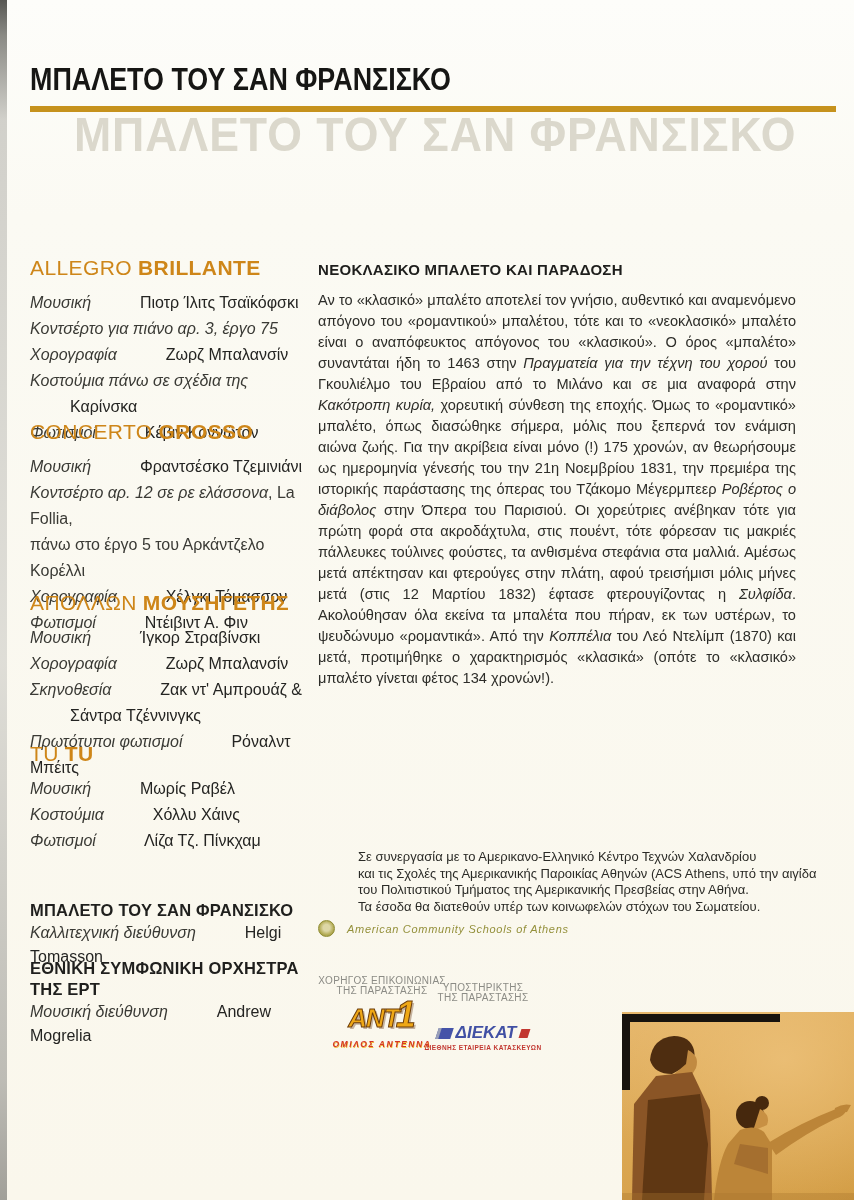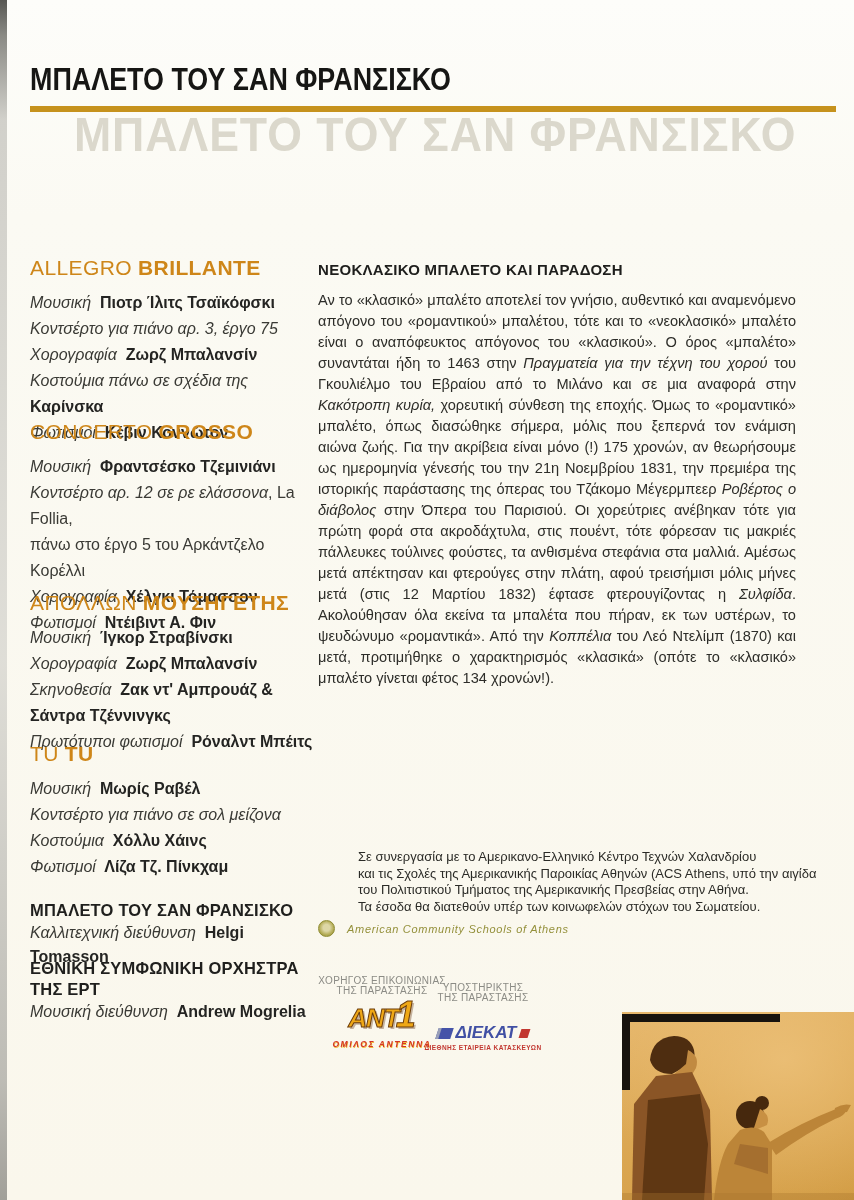--- a/index.html
+++ b/index.html
@@ -19,21 +19,21 @@
   .ghost-title{position:absolute;left:74px;top:111px;font-size:48px;font-weight:700;
     color:#DBD8CC;white-space:nowrap;transform:scaleX(.93);transform-origin:left top;line-height:1.0;letter-spacing:1px;}
   
   .prog{position:absolute;left:30px;width:290px;}
   .sec-0{top:256px}.sec-1{top:420px}.sec-2{top:591px}.sec-3{top:742px}
   .prog-title{font-size:21px;letter-spacing:.4px;color:#CE8619;margin-bottom:10px;white-space:nowrap;}
   .prog-title .tr{font-weight:400;text-align:right;}
   .prog-title .tb{font-weight:700;margin-left:6px;}
   .credit-line{font-size:16px;line-height:26px;color:#3a3a35;white-space:pre-wrap;}
   .it{font-style:italic;}
-  .bd{font-weight:700;color:#242422;}
+  .bd{font-weight:400;color:#242422;padding-left:40px;}
   
   .org{position:absolute;left:30px;width:290px;}
   .org-0{top:900px}.org-1{top:958px}
   .org-name{font-size:16.5px;font-weight:700;color:#1f1f1d;line-height:21px;white-space:pre-line;letter-spacing:.2px;}
   .org .credit-line{line-height:24px;}
   
   .essay-heading{position:absolute;left:318px;top:261px;font-size:15px;font-weight:700;color:#1e1e1c;letter-spacing:.3px;white-space:nowrap;}
   .essay{position:absolute;left:318px;top:290px;width:478px;font-size:14.6px;line-height:21px;
     color:#2d2d29;text-align:justify;}
   
@@ -96,21 +96,20 @@
         <div class="prog-title"><span class="tr">ΑΠΟΛΛΩΝ</span><span class="tb">ΜΟΥΣΗΓΕΤΗΣ</span></div>
         <div class="credit-line"><span class="it">Μουσική</span><span class="bd">  Ίγκορ Στραβίνσκι</span></div>
         <div class="credit-line"><span class="it">Χορογραφία</span><span class="bd">  Ζωρζ Μπαλανσίν</span></div>
         <div class="credit-line"><span class="it">Σκηνοθεσία</span><span class="bd">  Ζακ ντ' Αμπρουάζ &amp;</span></div>
         <div class="credit-line"><span class="bd">Σάντρα Τζέννινγκς</span></div>
         <div class="credit-line"><span class="it">Πρωτότυποι φωτισμοί</span><span class="bd">  Ρόναλντ Μπέιτς</span></div>
       </div>
       <div class="prog sec-3">
         <div class="prog-title"><span class="tr">TU</span><span class="tb">TU</span></div>
         <div class="credit-line"><span class="it">Μουσική</span><span class="bd">  Μωρίς Ραβέλ</span></div>
-        <div class="credit-line"><span class="it">Κοντσέρτο για πιάνο σε σολ μείζονα</span></div>
         <div class="credit-line"><span class="it">Κοστούμια</span><span class="bd">  Χόλλυ Χάινς</span></div>
         <div class="credit-line"><span class="it">Φωτισμοί</span><span class="bd">  Λίζα Τζ. Πίνκχαμ</span></div>
       </div>
       <div class="org org-0">
         <div class="org-name">ΜΠΑΛΕΤΟ ΤΟΥ ΣΑΝ ΦΡΑΝΣΙΣΚΟ</div>
         <div class="credit-line"><span class="it">Καλλιτεχνική διεύθυνση</span><span class="bd">  Helgi Tomasson</span></div>
       </div>
       <div class="org org-1">
         <div class="org-name">ΕΘΝΙΚΗ ΣΥΜΦΩΝΙΚΗ ΟΡΧΗΣΤΡΑ
 ΤΗΣ ΕΡΤ</div>

